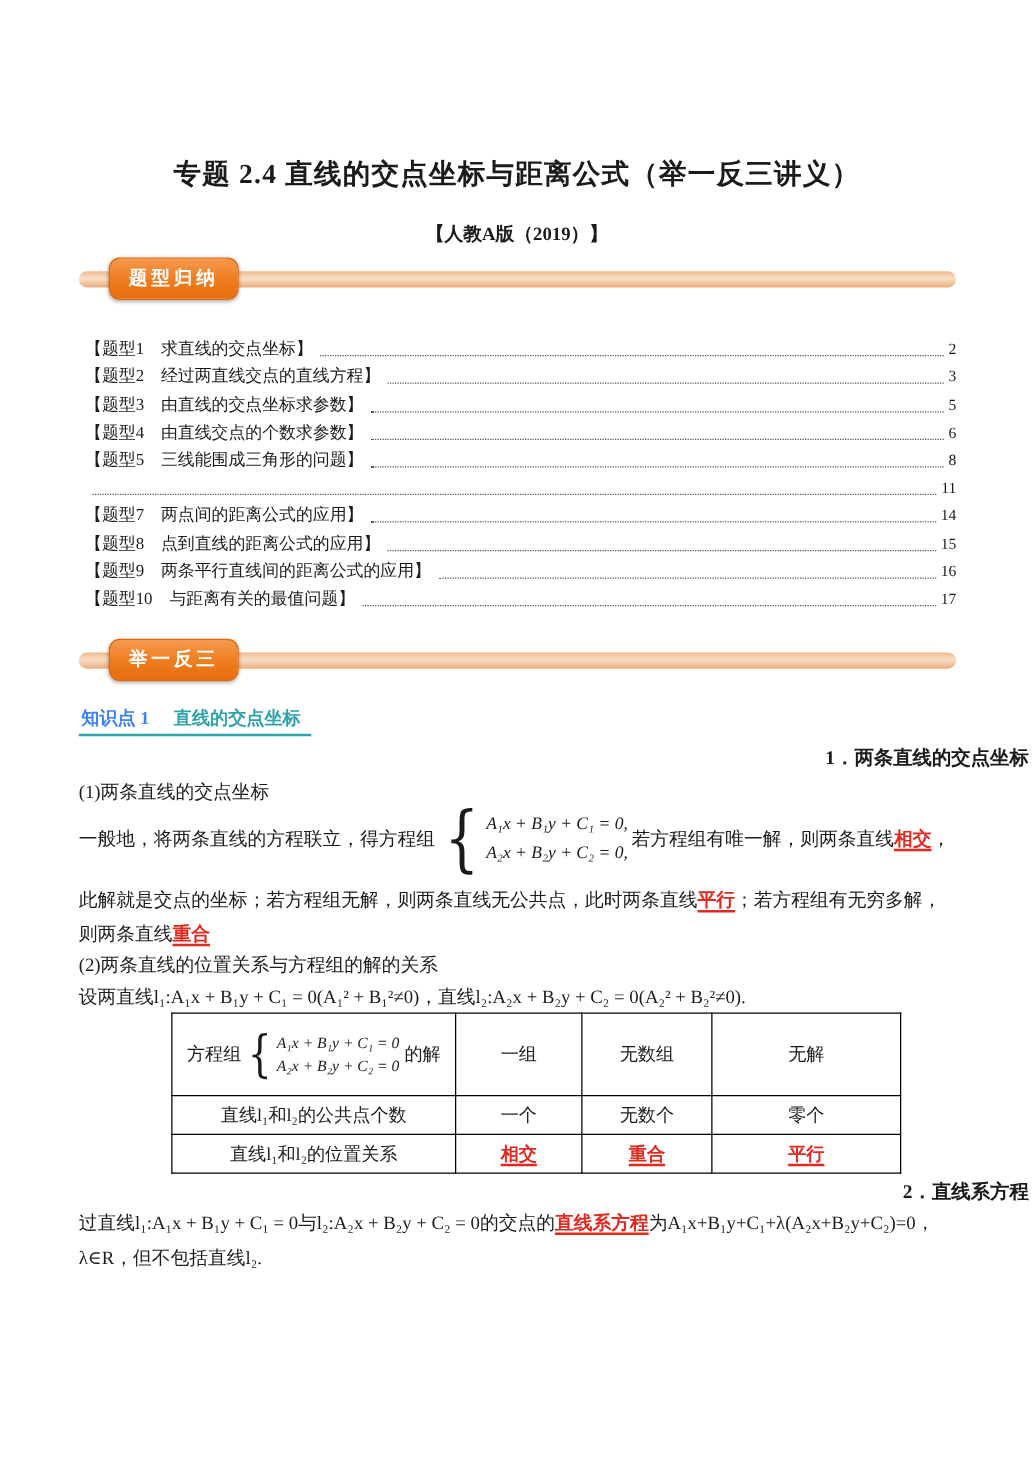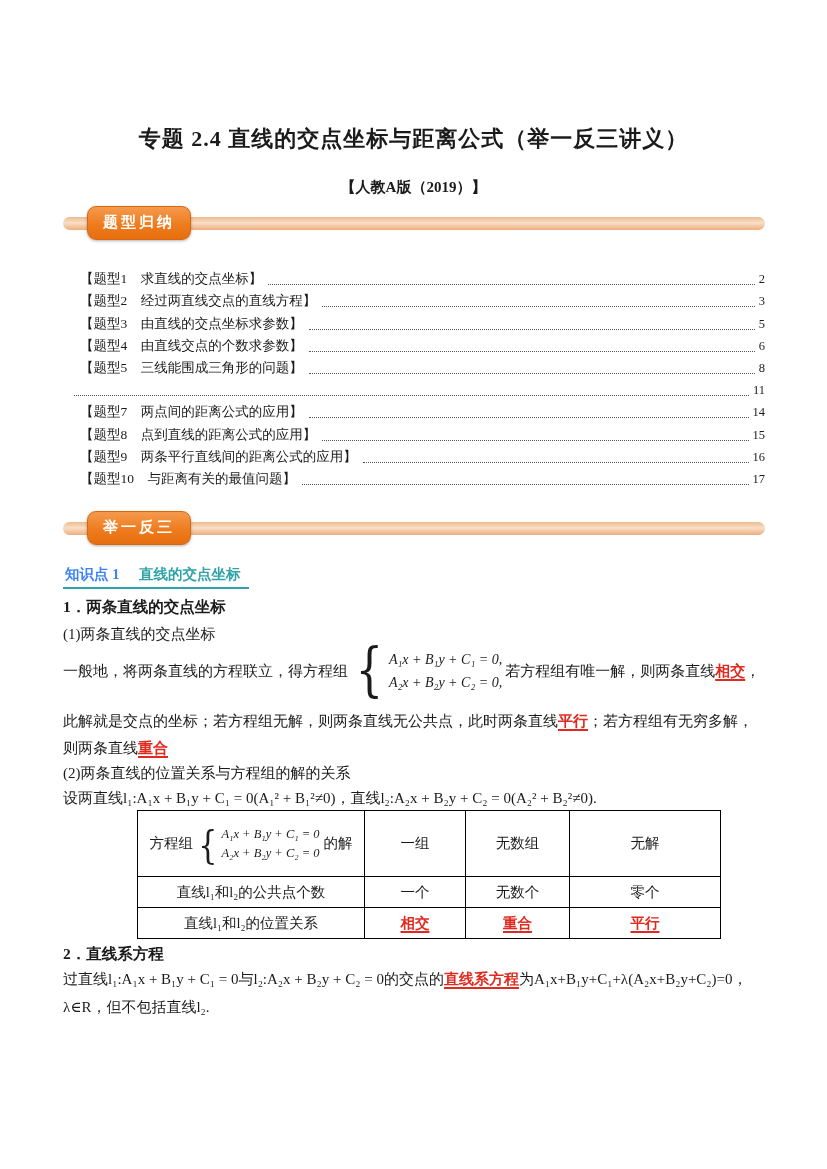--- a/index.html
+++ b/index.html
@@ -18,30 +18,30 @@
   .badge-row.second{top:511px;}
   .badge-bar{position:absolute;left:0;right:0;top:11px;height:13px;border-radius:7px;
     background:linear-gradient(180deg,#f0ba8e 0%,#f8dfc7 45%,#edad7c 100%);}
   .badge{position:absolute;left:24px;top:0;padding:6px 15px 7px 15px;border-radius:9px;
     background:linear-gradient(180deg,#f59a4e 0%,#ee7c1e 55%,#e66e0e 100%);
     border:1px solid #d9670f;color:#ffffff;font-weight:bold;font-size:15px;letter-spacing:3px;
     font-family:"Liberation Sans","DejaVu Sans",sans-serif;box-shadow:0 1px 3px rgba(0,0,0,.3);}
   
   .toc{position:absolute;top:267px;left:68px;width:697px;font-size:13.5px;}
   .toc-row{display:flex;align-items:flex-end;height:22.2px;}
-  .toc-label{white-space:nowrap;line-height:20px;margin-left:12px;}
+  .toc-label{white-space:nowrap;line-height:20px;}
   .toc-leader{flex:1;border-bottom:1.6px dotted #555555;margin:0 4px 4px 6px;height:12px;}
   .toc-page{white-space:nowrap;font-size:12.5px;line-height:20px;}
   
   .kp-header{position:absolute;top:565px;left:63px;border-bottom:2px solid #2fa3a9;
     padding:0 8px 3px 2px;font-size:14.5px;font-weight:bold;}
   .kp-label{color:#3b82f6;margin-right:16px;}
   .kp-title{color:#2fa3a9;}
   .line{position:absolute;left:63px;width:760px;font-size:15px;white-space:nowrap;line-height:20px;}
-  .bold-line{font-weight:bold;font-size:15.5px;}
+  .bold-line{font-weight:bold;font-size:15.5px;text-align:right;}
   .s1-title{top:597px;}
   .p1{top:624px;}
   .formula-row{position:absolute;top:636px;left:63px;width:760px;height:70px;
     display:flex;align-items:center;font-size:15px;white-space:nowrap;}
   .brace{font-size:58px;font-weight:400;line-height:.85;margin:0 1px 0 3px;
     font-family:"DejaVu Serif",serif;transform:scaleX(.75);}
   .eq-stack{display:flex;flex-direction:column;justify-content:center;gap:7px;
     font-size:14px;margin-right:3px;}
   .math{font-style:italic;}
   .red-ul{color:#e02a1f;font-weight:bold;text-decoration:underline;

